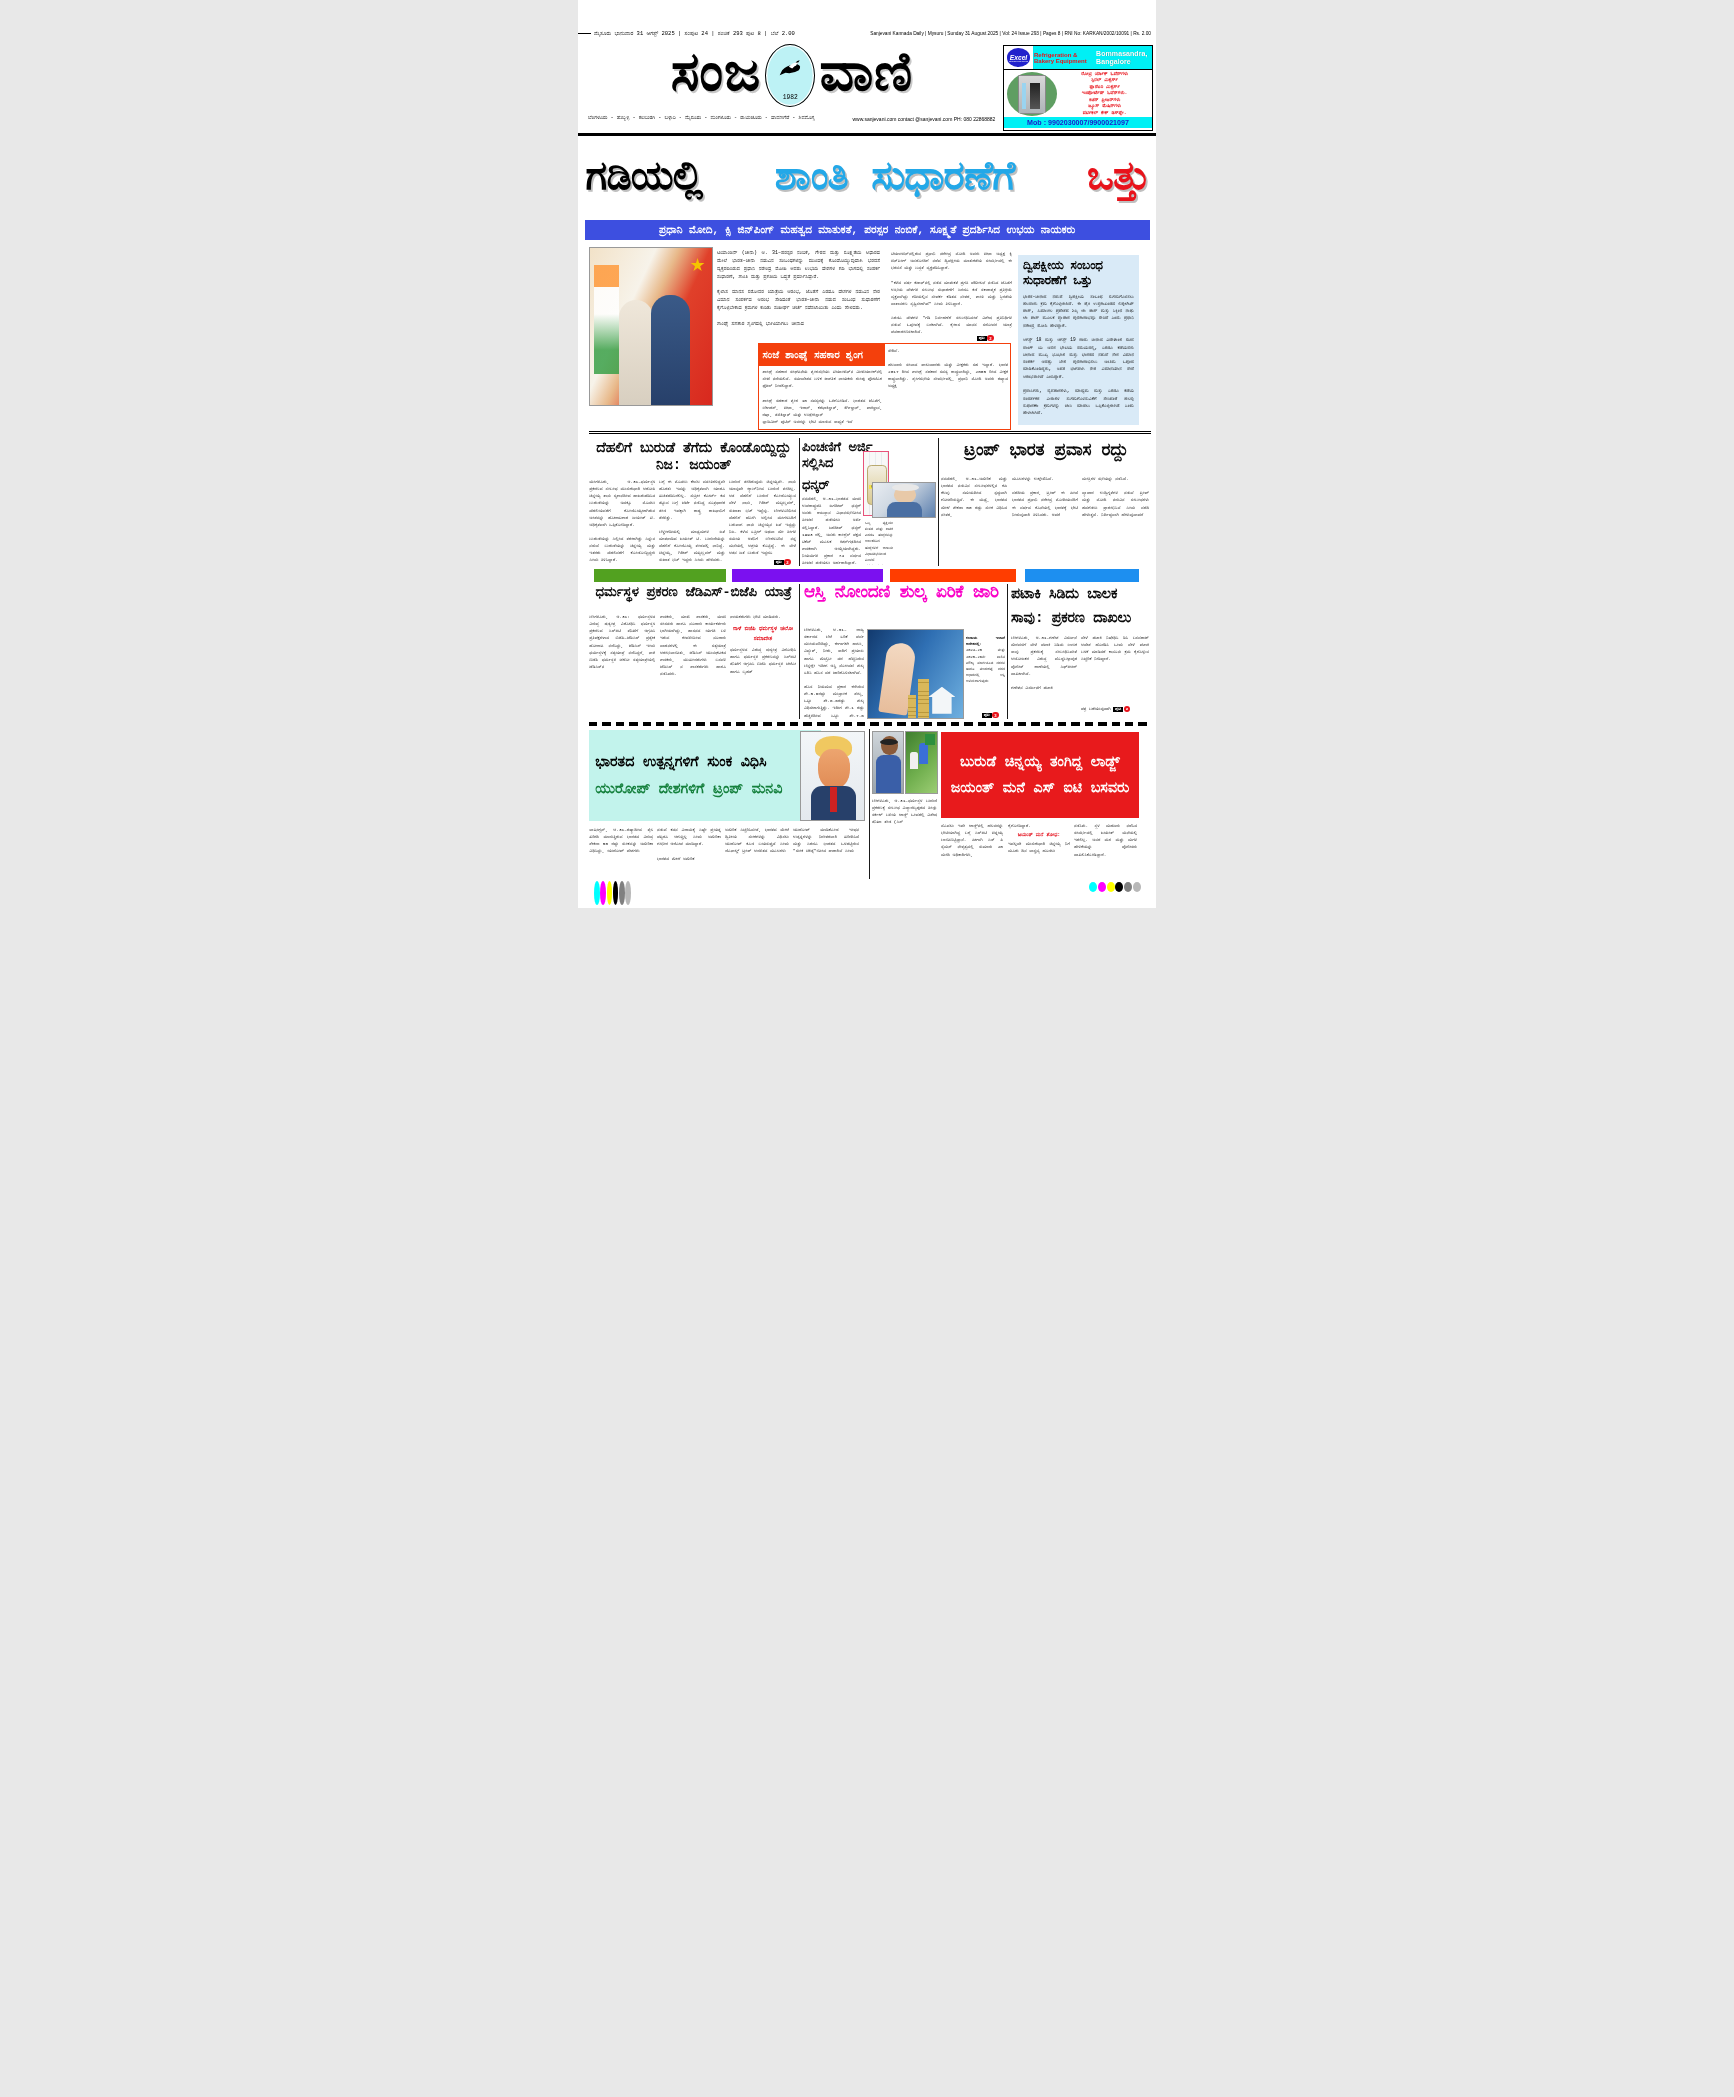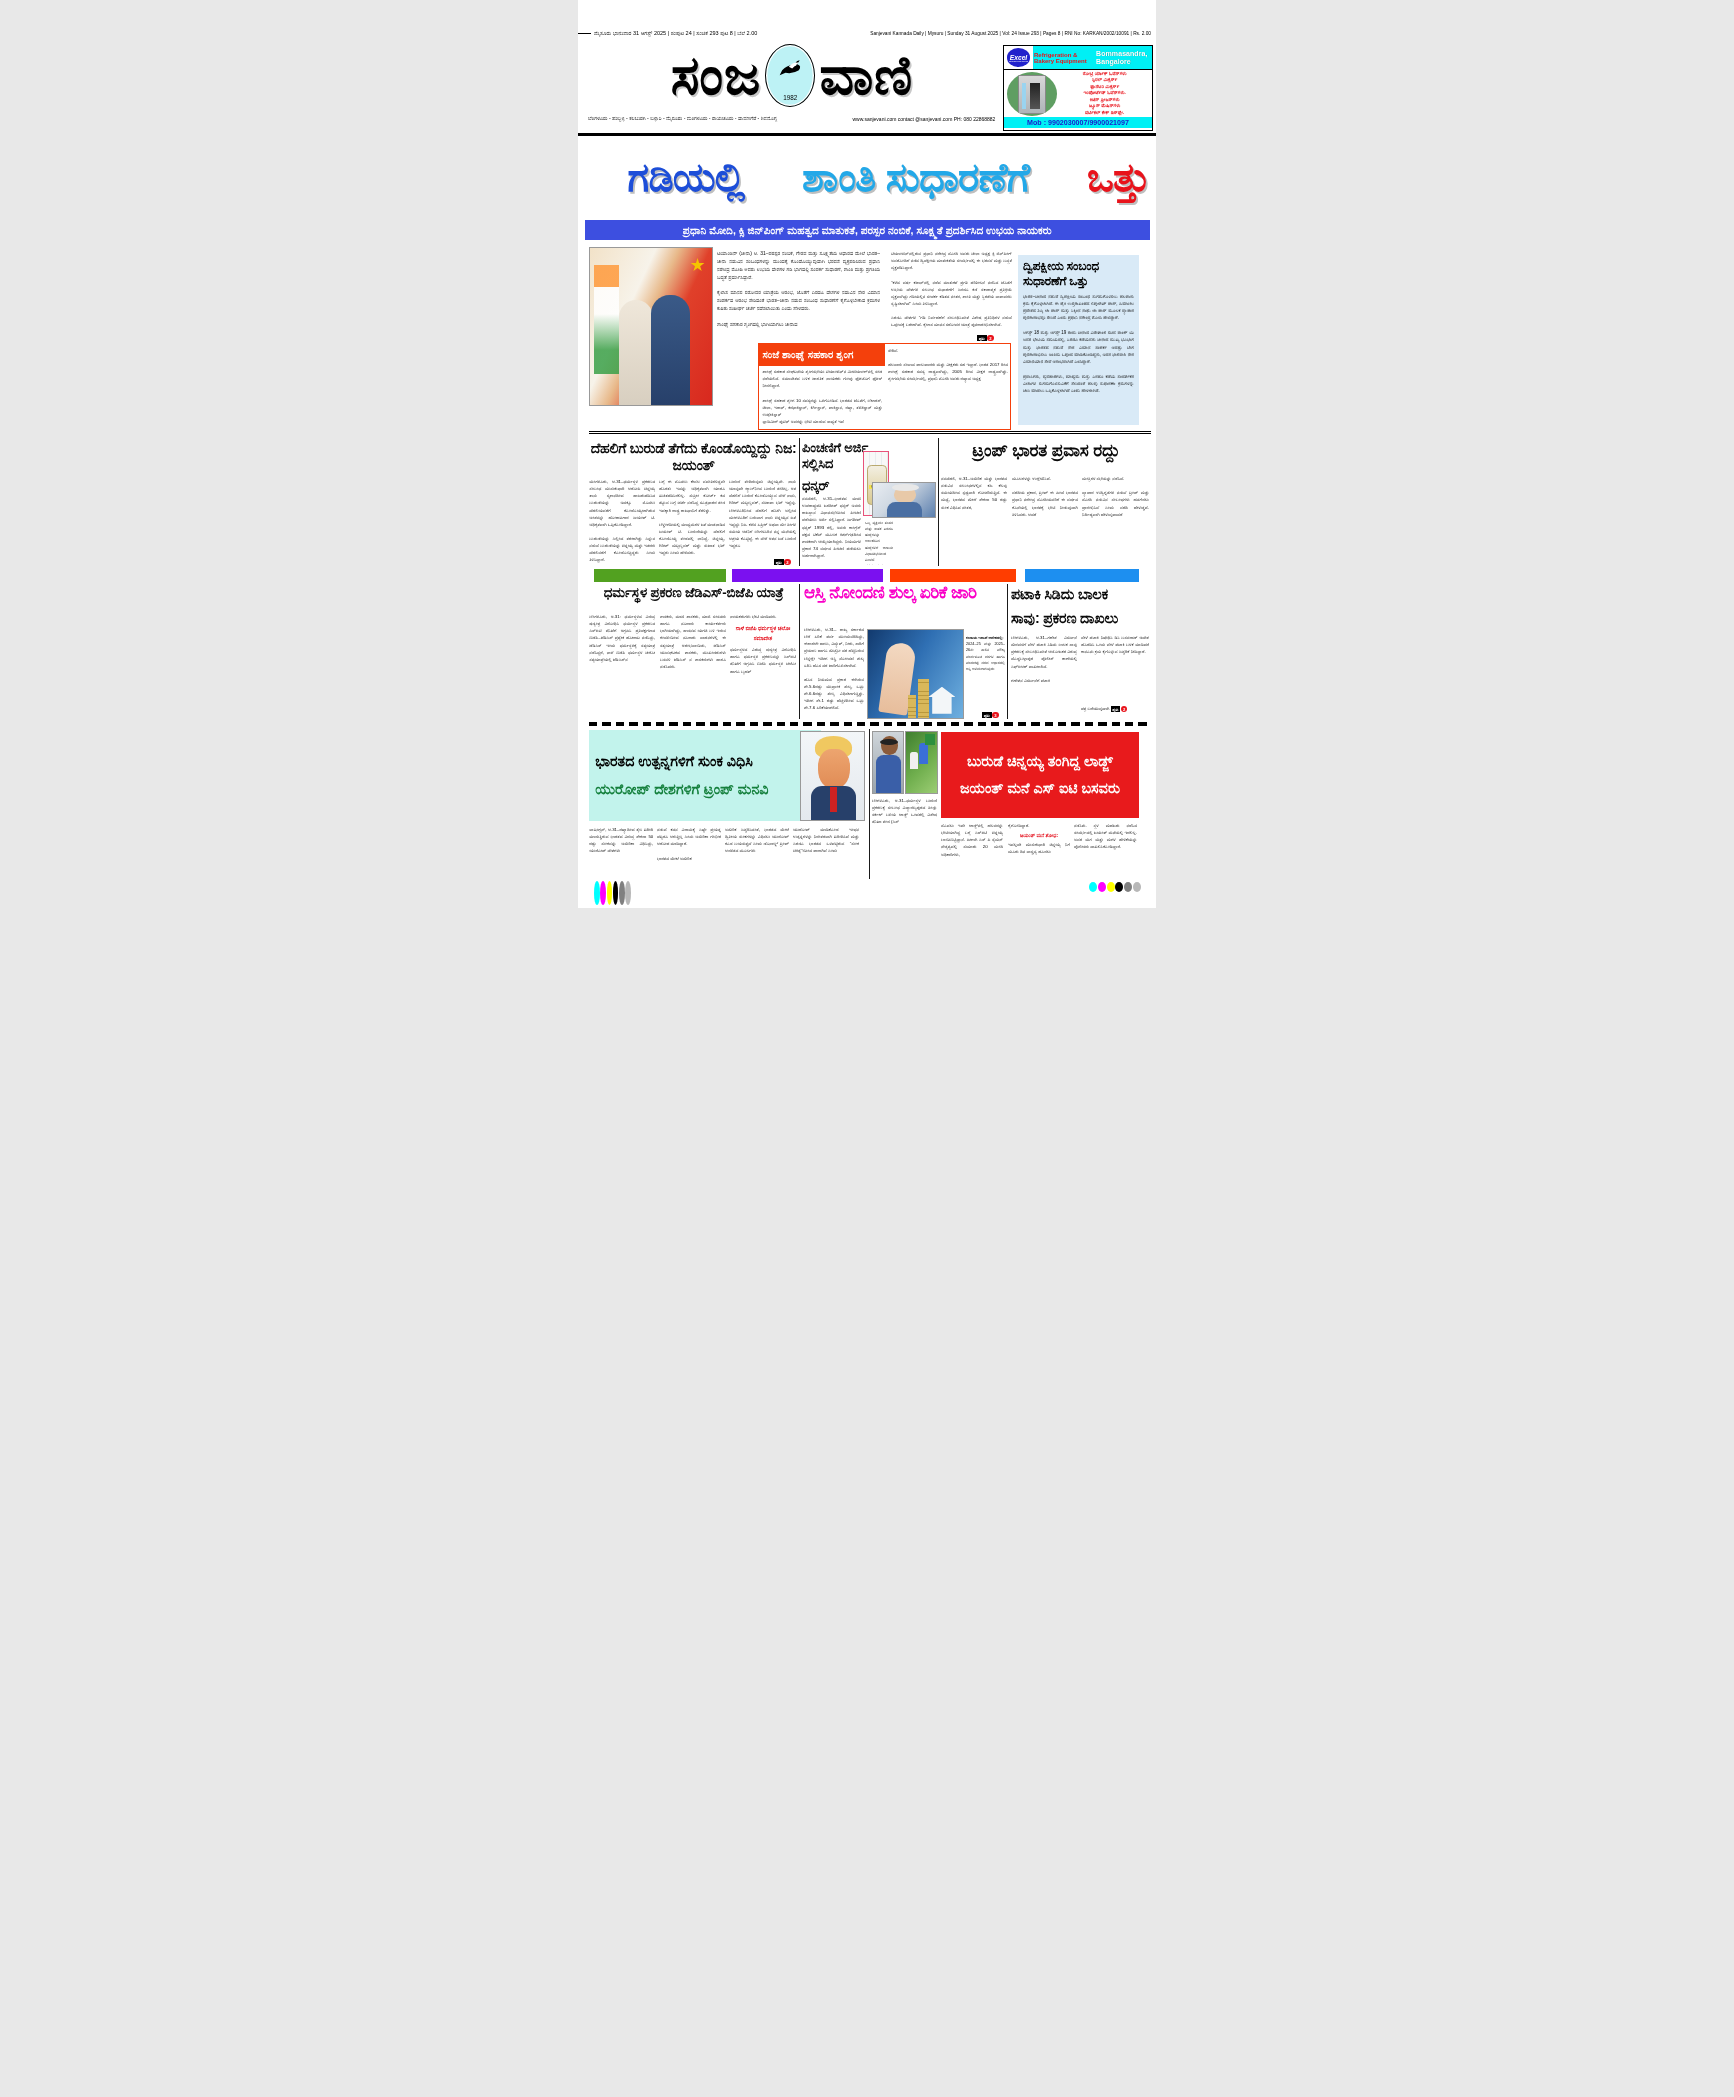--- a/index.html
+++ b/index.html
@@ -3,21 +3,21 @@
 <meta charset="utf-8">
 <style>
   * { margin:0; padding:0; box-sizing:border-box; }
   html,body { background:#e8e8e8; }
   body { font-family:"Liberation Sans", sans-serif; }
   #page {
     position:relative; width:578px; height:908px; margin:0 auto;
     background:#ffffff; overflow:hidden;
   }
   .abs { position:absolute; }
-  .kn { font-family:Liberation Sans, sans-serif; }
+  .kn { font-family:Liberation Mono, monospace; }
   .body-col {
     font-size:4.4px; line-height:1.62; text-align:justify; color:#0a0a0a;
     white-space:pre-line; overflow:hidden;
   }
   .vline { position:absolute; width:0.4px; background:#1a1a1a; }
   .rule-thick { position:absolute; background:#000; }
   .rule-double { position:absolute; border-top:0.6px solid #000; border-bottom:1.3px solid #000; height:2.9px; }
   .rule-dashed { position:absolute; height:3.8px;
     background:repeating-linear-gradient(90deg,#000 0 8.4px,transparent 8.4px 13.4px); }
   .story-headline { font-weight:bold; color:#0a0a0a; text-align:center; line-height:1.22; letter-spacing:-0.2px; }
@@ -89,21 +89,21 @@
         <div>ಜ್ಯೂಸ್ ಮೆಷಿನ್‌ಗಳು</div>
         <div>ವರ್ಟಿಕಲ್ ಕೇಕ್ ಡಿಸ್‌ಪ್ಲೇ.</div>
       </div>
     </div>
     <div style="height:11.3px;background:#00f0f5;color:#1a1acc;font-size:7.1px;font-weight:bold;display:flex;align-items:center;justify-content:center;">Mob : 9902030007/9900021097</div>
   </div>
 
   <div class="rule-thick" style="left:0;top:133px;width:578px;height:2.9px;"></div>
 
   <div id="lead-headline" class="abs kn" style="left:7.6px;top:139px;width:564px;height:78px;display:flex;align-items:center;justify-content:space-between;font-weight:900;font-size:40px;letter-spacing:-0.8px;white-space:nowrap;">
-    <span style="color:#1d4ed8;margin-left:42px;">ಗಡಿಯಲ್ಲಿ</span>
+    <span style="color:#000000;">ಗಡಿಯಲ್ಲಿ</span>
     <span style="color:#23a8e8;">ಶಾಂತಿ ಸುಧಾರಣೆಗೆ</span>
     <span style="color:#e8131b;">ಒತ್ತು</span>
   </div>
   <div class="abs kn" style="left:6.7px;top:220px;width:565px;height:20px;background:#3d4fe0;display:flex;align-items:center;justify-content:center;">
     <span style="color:#fff;font-size:10.5px;font-weight:bold;white-space:nowrap;">ಪ್ರಧಾನಿ ಮೋದಿ, ಕ್ಸಿ ಜಿನ್‌ಪಿಂಗ್ ಮಹತ್ವದ ಮಾತುಕತೆ, ಪರಸ್ಪರ ನಂಬಿಕೆ, ಸೂಕ್ಷ್ಮತೆ ಪ್ರದರ್ಶಿಸಿದ ಉಭಯ ನಾಯಕರು</span>
   </div>
 
   <div class="photo" style="left:11.3px;top:247px;width:124px;height:159px;background:linear-gradient(115deg,#f2e2c8 0%,#f7f3ea 34%,#e8b98a 46%,#e0402a 62%,#d8281e 100%);">
     <div style="position:absolute;left:4.2px;top:17px;width:25px;height:109px;background:linear-gradient(180deg,#ff9a3c 0 20%,#ffffff 20% 45%,#3aa048 78% 100%);opacity:.85;"></div>
     <div style="position:absolute;right:7.6px;top:10px;width:14.3px;height:14.3px;background:#f5c400;clip-path:polygon(50% 0,61% 35%,98% 35%,68% 57%,79% 91%,50% 70%,21% 91%,32% 57%,2% 35%,39% 35%);"></div>

